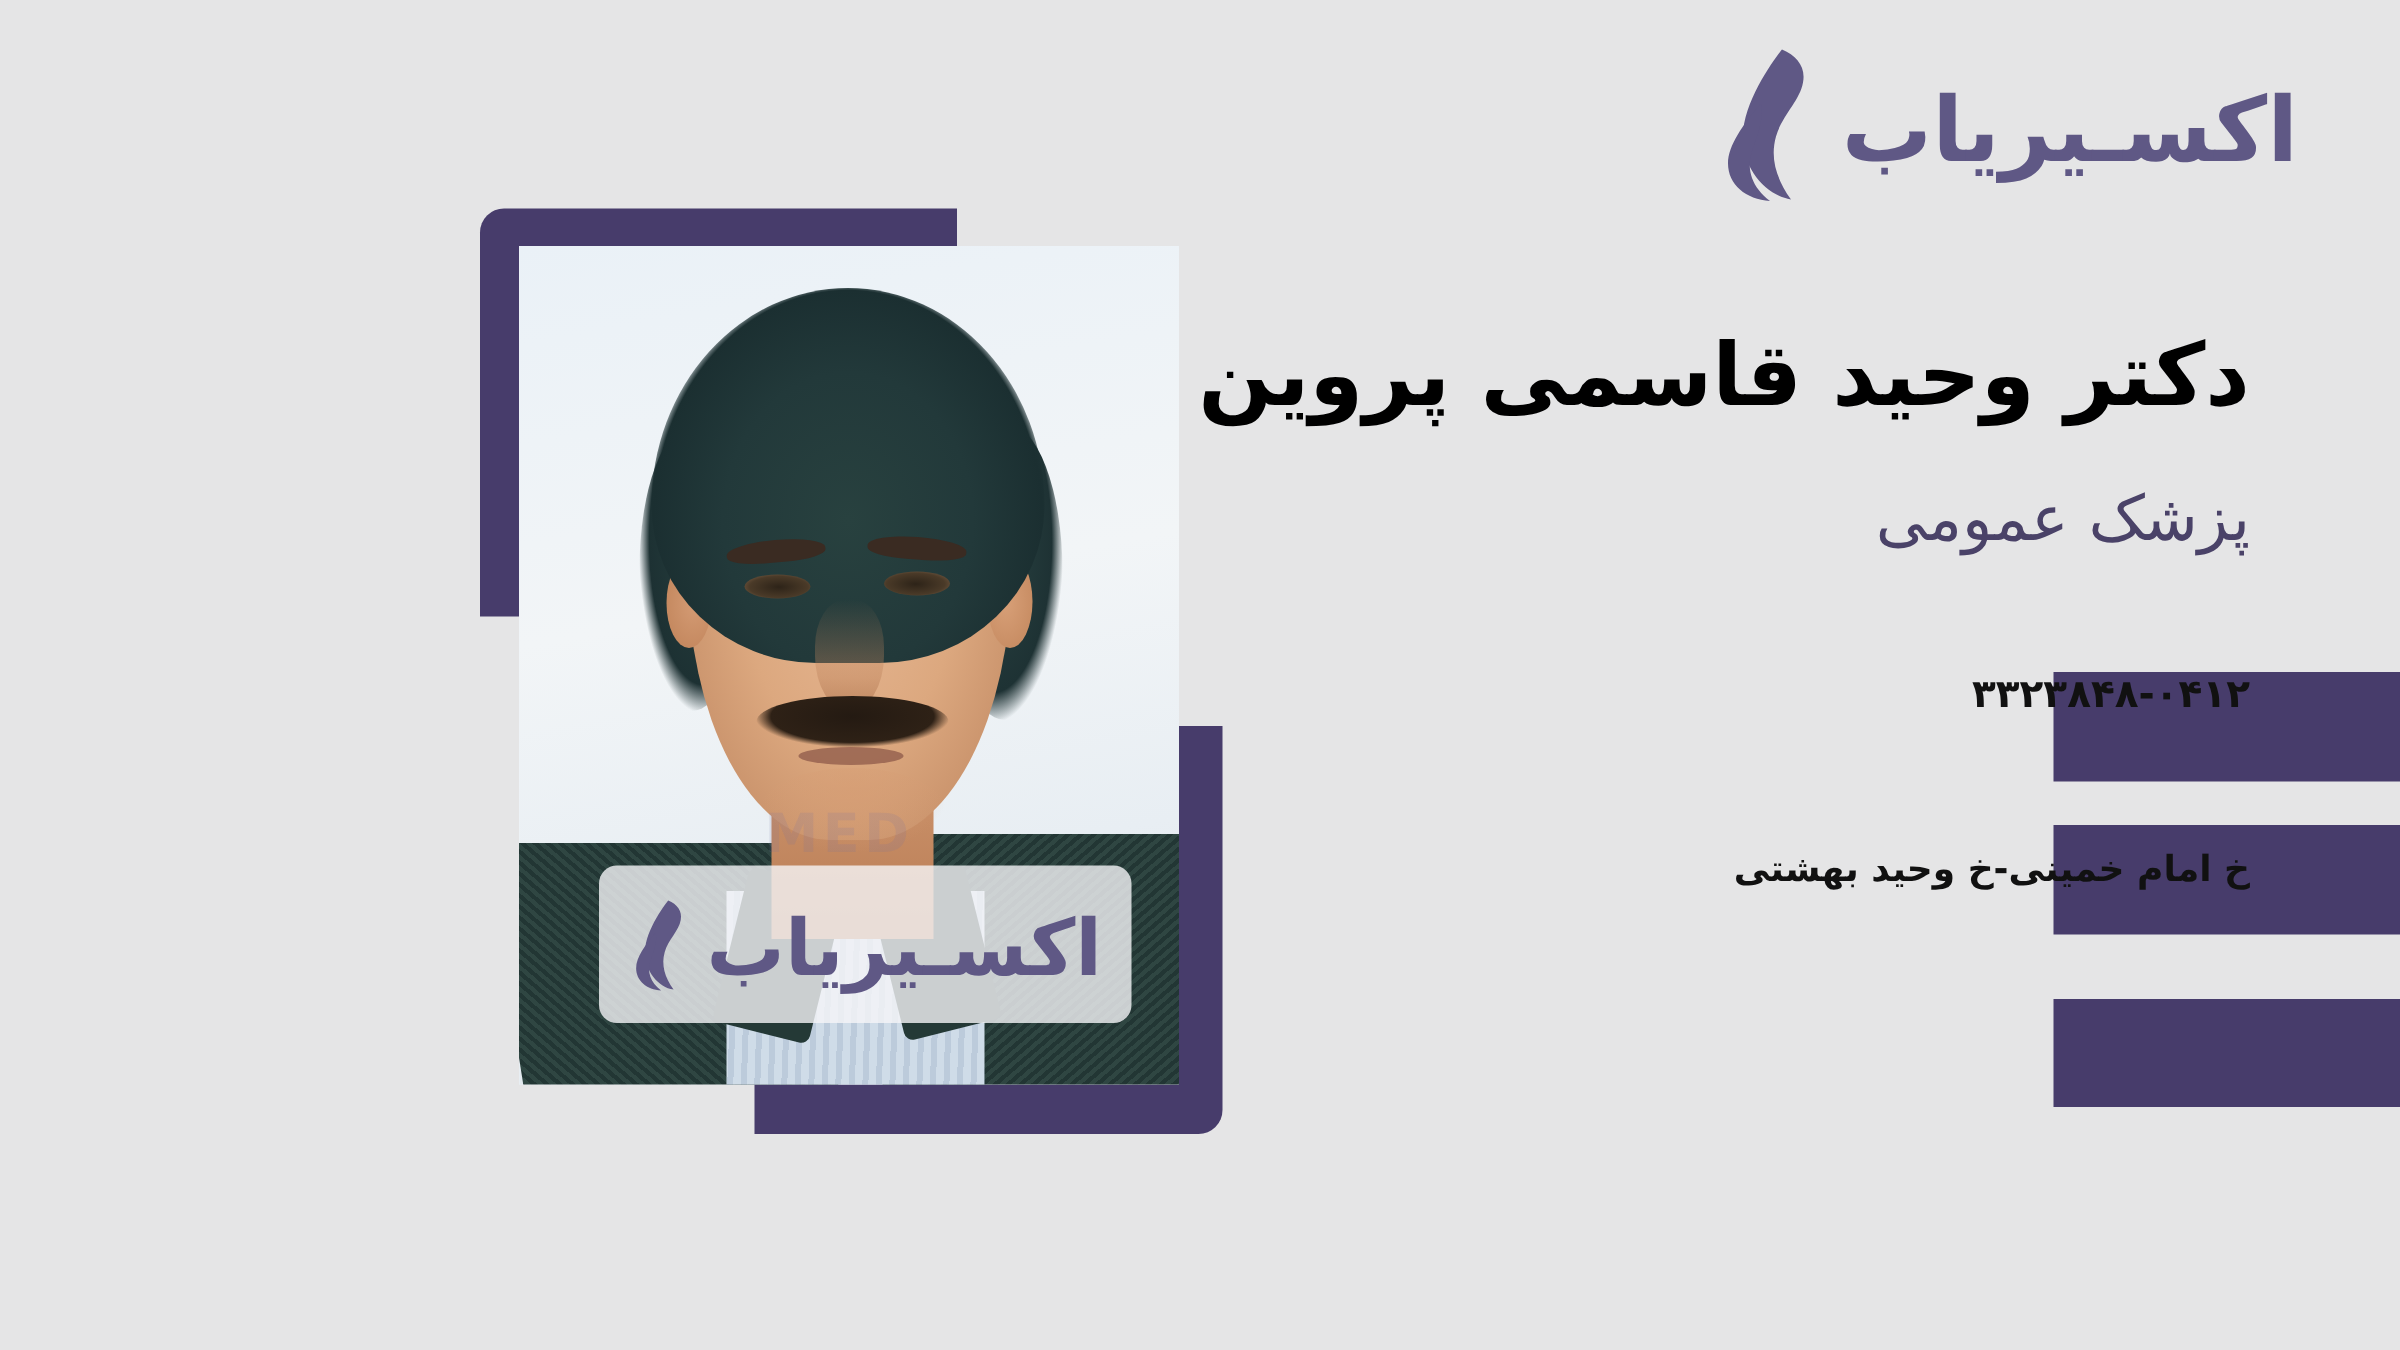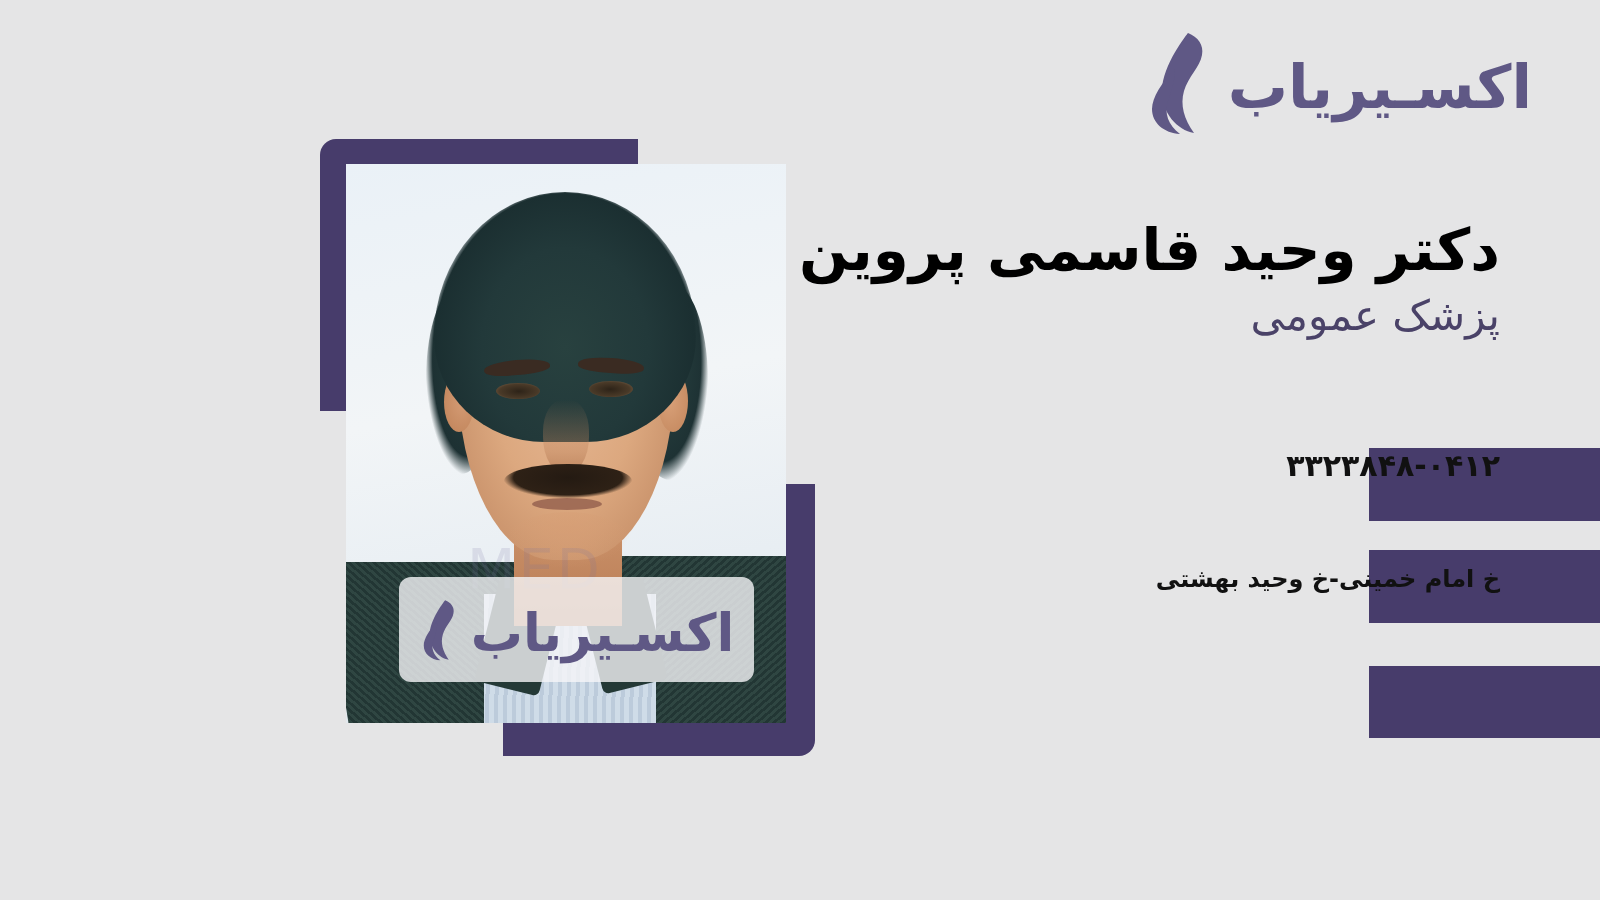--- a/index.html
+++ b/index.html
@@ -277,25 +277,25 @@
     width: 66px;
     height: 106px;
     background: #243936;
     transform: rotate(-14deg);
     border-radius: 6px;
   }
 
   
   .ghost-mark {
     position: absolute;
-    left: 24px;
+    left: 48px;
     top: 372px;
     width: 330px;
-    font-size: 56px;
-    font-weight: 400;
+    font-size: 36px;
+    font-weight: 700;
     color: rgba(120,110,160,0.16);
     letter-spacing: 3px;
     direction: ltr;
     text-align: center;
     pointer-events: none;
   }
 
   
   .watermark {
     position: absolute;
@@ -343,27 +343,27 @@
     color: #000000;
     line-height: 1.24;
     margin: 0;
     letter-spacing: 0px;
   }
   .specialty {
     font-size: 42px;
     font-weight: 400;
     color: #4a4268;
     line-height: 1.3;
-    margin: 2px 0 0 0;
+    margin: 32px 0 0 0;
   }
   .phone {
     position: absolute;
     right: 100px;
     top: 448px;
-    font-size: 30px;
+    font-size: 26px;
     font-weight: 700;
     color: #111111;
     direction: rtl;
     text-align: right;
     letter-spacing: 1px;
   }
   .address {
     position: absolute;
     right: 100px;
     top: 565px;

